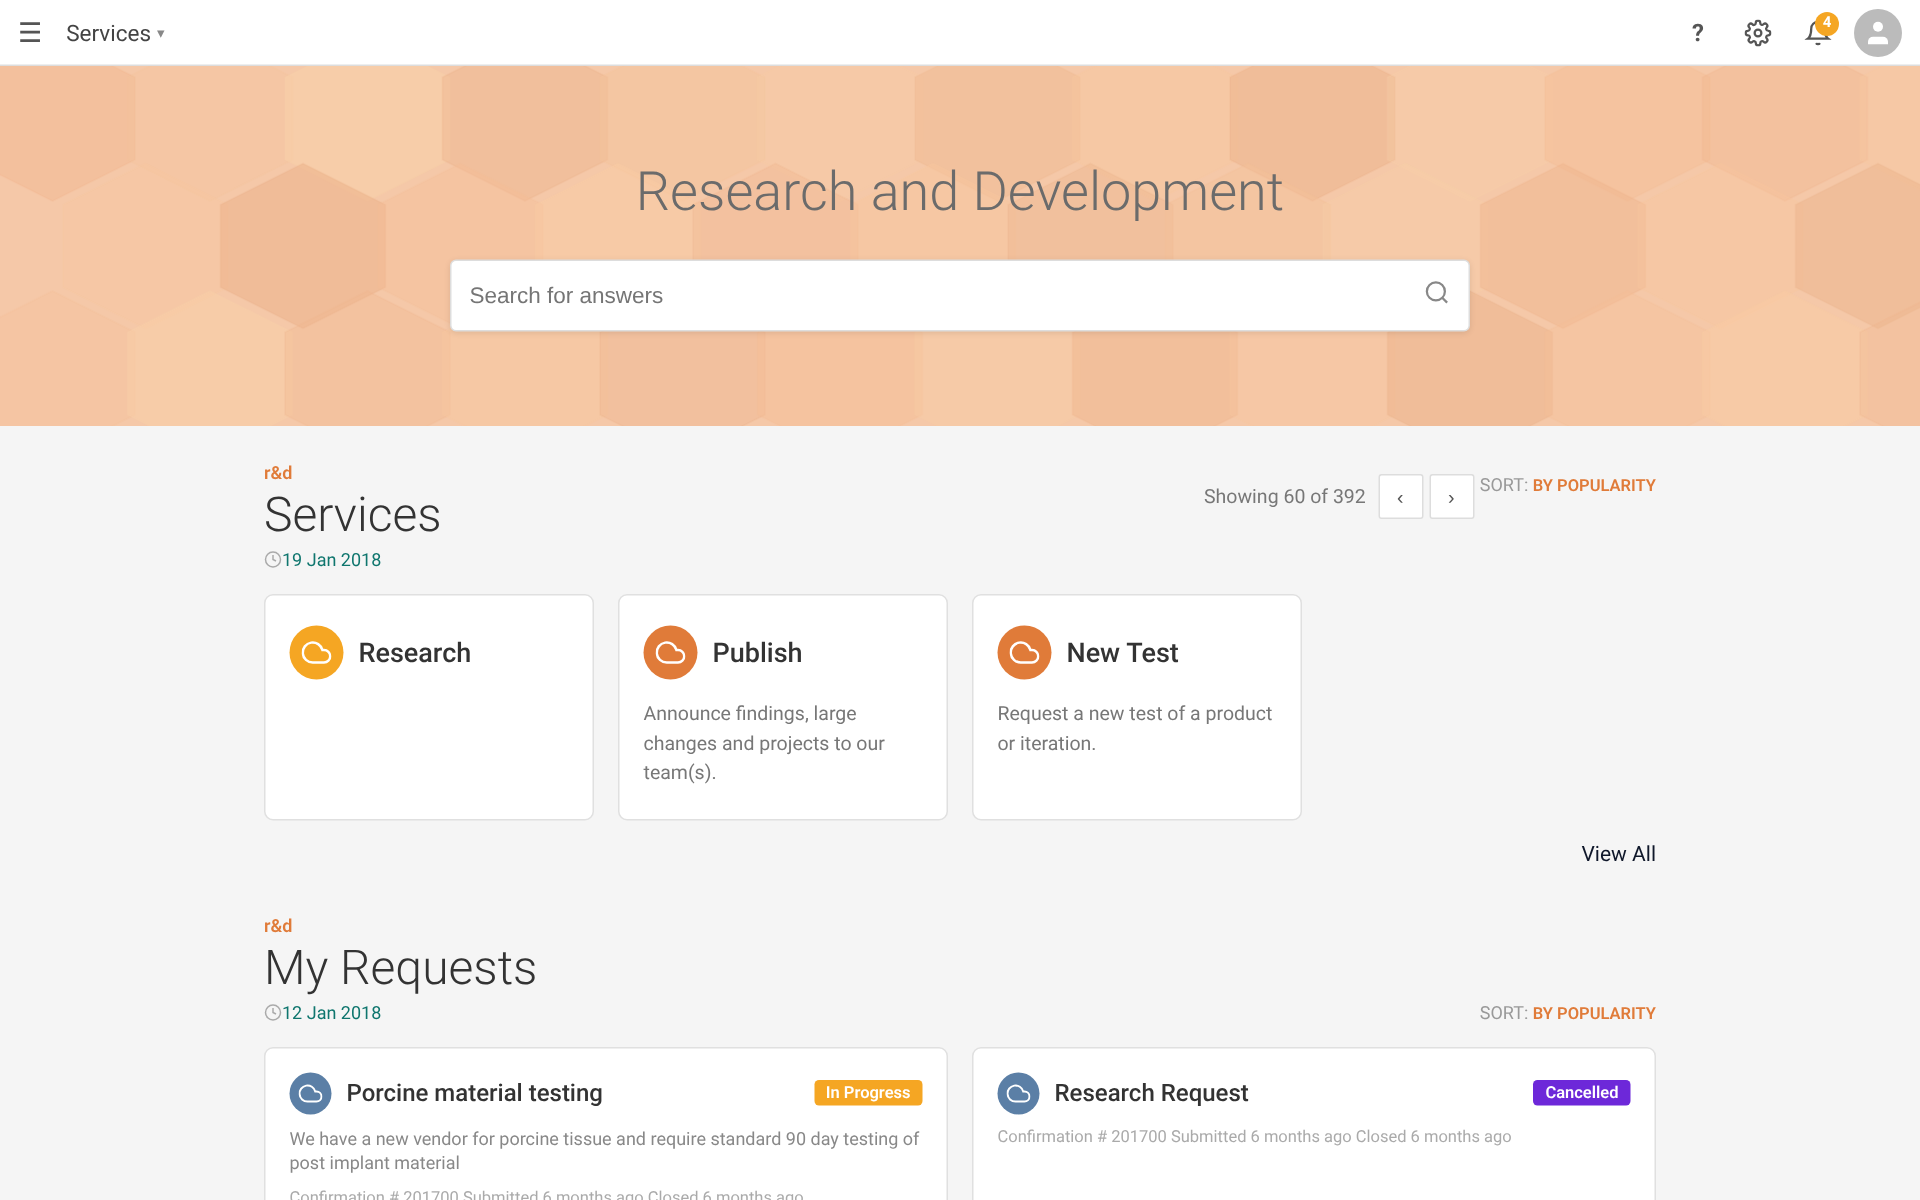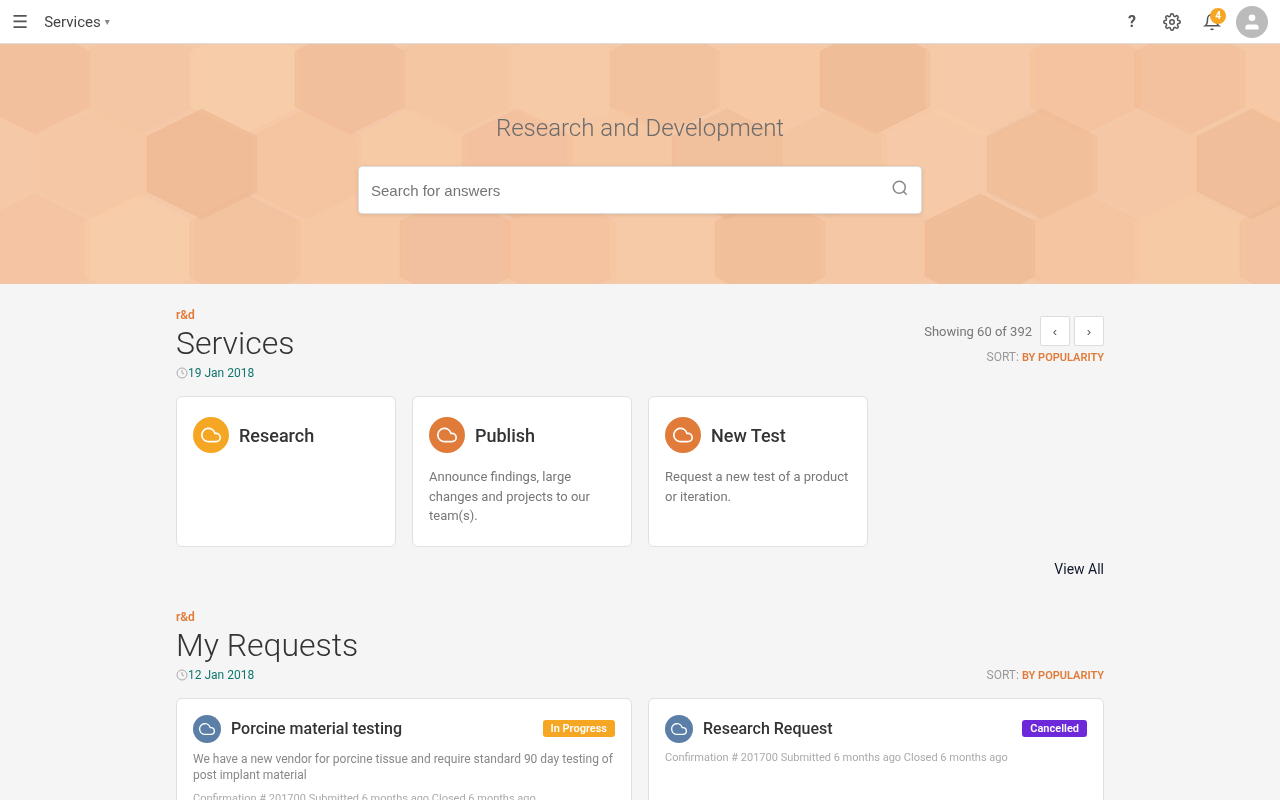--- a/index.html
+++ b/index.html
@@ -29,43 +29,43 @@
     }
 
     
     .hero {
       position: relative; height: 240px;
       background: #f5c8a8;
       display: flex; flex-direction: column; align-items: center; justify-content: center;
       overflow: hidden;
     }
     .hero-content { position: relative; z-index: 2; text-align: center; width: 100%; }
-    .hero-title { font-size: 24px; font-weight: 300; color: #6b6b6b; margin-bottom: 24px; }
+    .hero-title { font-size: 36px; font-weight: 300; color: #6b6b6b; margin-bottom: 24px; }
     .search-bar {
-      width: 564px; max-width: 90%;
+      width: 680px; max-width: 90%;
       background: #fff; border-radius: 4px; border: 1px solid #ddd;
       display: flex; align-items: center; padding: 17px 12px; height: 48px;
       box-shadow: 0 1px 4px rgba(0,0,0,0.1);
     }
     .search-input {
       flex: 1; border: none; outline: none; font-size: 15px; color: #999;
       background: transparent;
     }
     .search-btn { color: #888; font-size: 18px; cursor: pointer; background: none; border: none; }
 
     
     .main { max-width: 960px; margin: 0 auto; padding: 24px 16px; }
 
     
     .section-label { color: #e07b39; font-size: 12px; font-weight: 600; text-transform: lowercase; margin-bottom: 2px; }
     .section-title { font-size: 32px; font-weight: 300; color: #333; }
     .section-meta { font-size: 12px; color: #0f766e; display: flex; align-items: center; gap: 0; margin-top: 4px; }
     .section-header-row { display: flex; align-items: flex-start; justify-content: space-between; margin-bottom: 16px; }
     .section-header-left {}
-    .section-header-right { display: flex; flex-direction: column; align-items: flex-end; gap: 4px; margin-top: 8px; }
+    .section-header-right { display: flex; flex-direction: row; gap: 4px; margin-top: 8px; }
     .showing-text { font-size: 13px; color: #777; }
     .pagination { display: flex; gap: 4px; }
     .page-btn {
       width: 30px; height: 30px; border: 1px solid #ddd; background: #fff;
       display: flex; align-items: center; justify-content: center; cursor: pointer; border-radius: 2px; color: #555; font-size: 13px;
     }
     .sort-row { font-size: 12px; color: #999; }
     .sort-link { color: #e07b39; font-weight: 600; text-transform: uppercase; font-size: 11px; }
 
     

